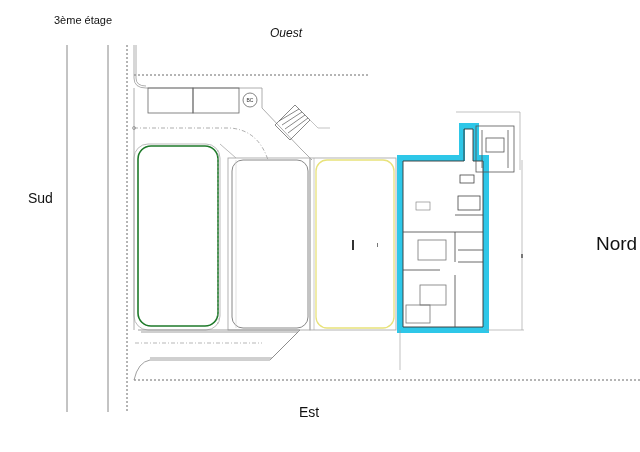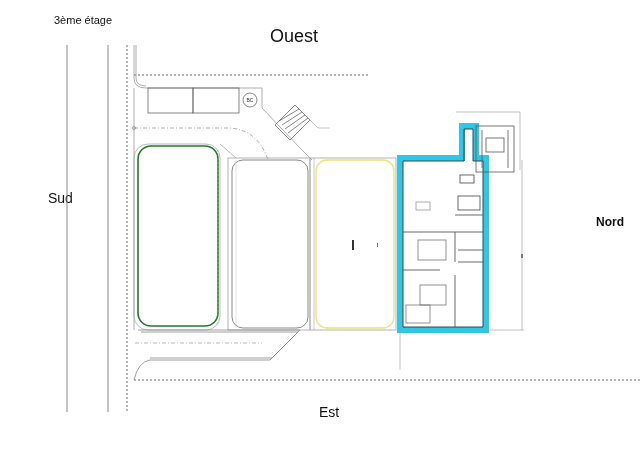--- a/index.html
+++ b/index.html
@@ -1,22 +1,22 @@
 <!DOCTYPE html>
 <html><head>
 <meta charset="utf-8">
 <style>
   html, body { margin:0; padding:0; background:#ffffff; }
   body { width:640px; height:452px; position:relative; overflow:hidden; font-family:"Liberation Sans", sans-serif; }
   .label { position:absolute; color:#111; font-family:"Liberation Sans", sans-serif; white-space:nowrap; }
   .lbl-floor { left:54px; top:14px; font-size:11px; }
-  .lbl-ouest { left:270px; top:26px; font-size:18px; }
-  .lbl-sud { left:28px; top:190px; font-size:14px;margin-left:20px; }
-  .lbl-nord { left:596px; top:215px; font-size:12px;font-weight:bold; }
-  .lbl-est { left:299px; top:404px; font-size:14px;margin-left:20px; }
+  .lbl-ouest { left:270px; top:26px; font-size:12px;font-style:italic; }
+  .lbl-sud { left:28px; top:190px; font-size:14px; }
+  .lbl-nord { left:596px; top:233px; font-size:19px; }
+  .lbl-est { left:299px; top:404px; font-size:14px; }
   svg.plan { position:absolute; left:0; top:0; }
   .tiny { font-family:"Liberation Sans", sans-serif; font-size:3px; fill:#333; }
 </style>
 </head>
 <body>
 
 <div class="label lbl-floor">3ème étage</div>
 <div class="label lbl-ouest">Ouest</div>
 <div class="label lbl-sud">Sud</div>
 <div class="label lbl-nord">Nord</div>

